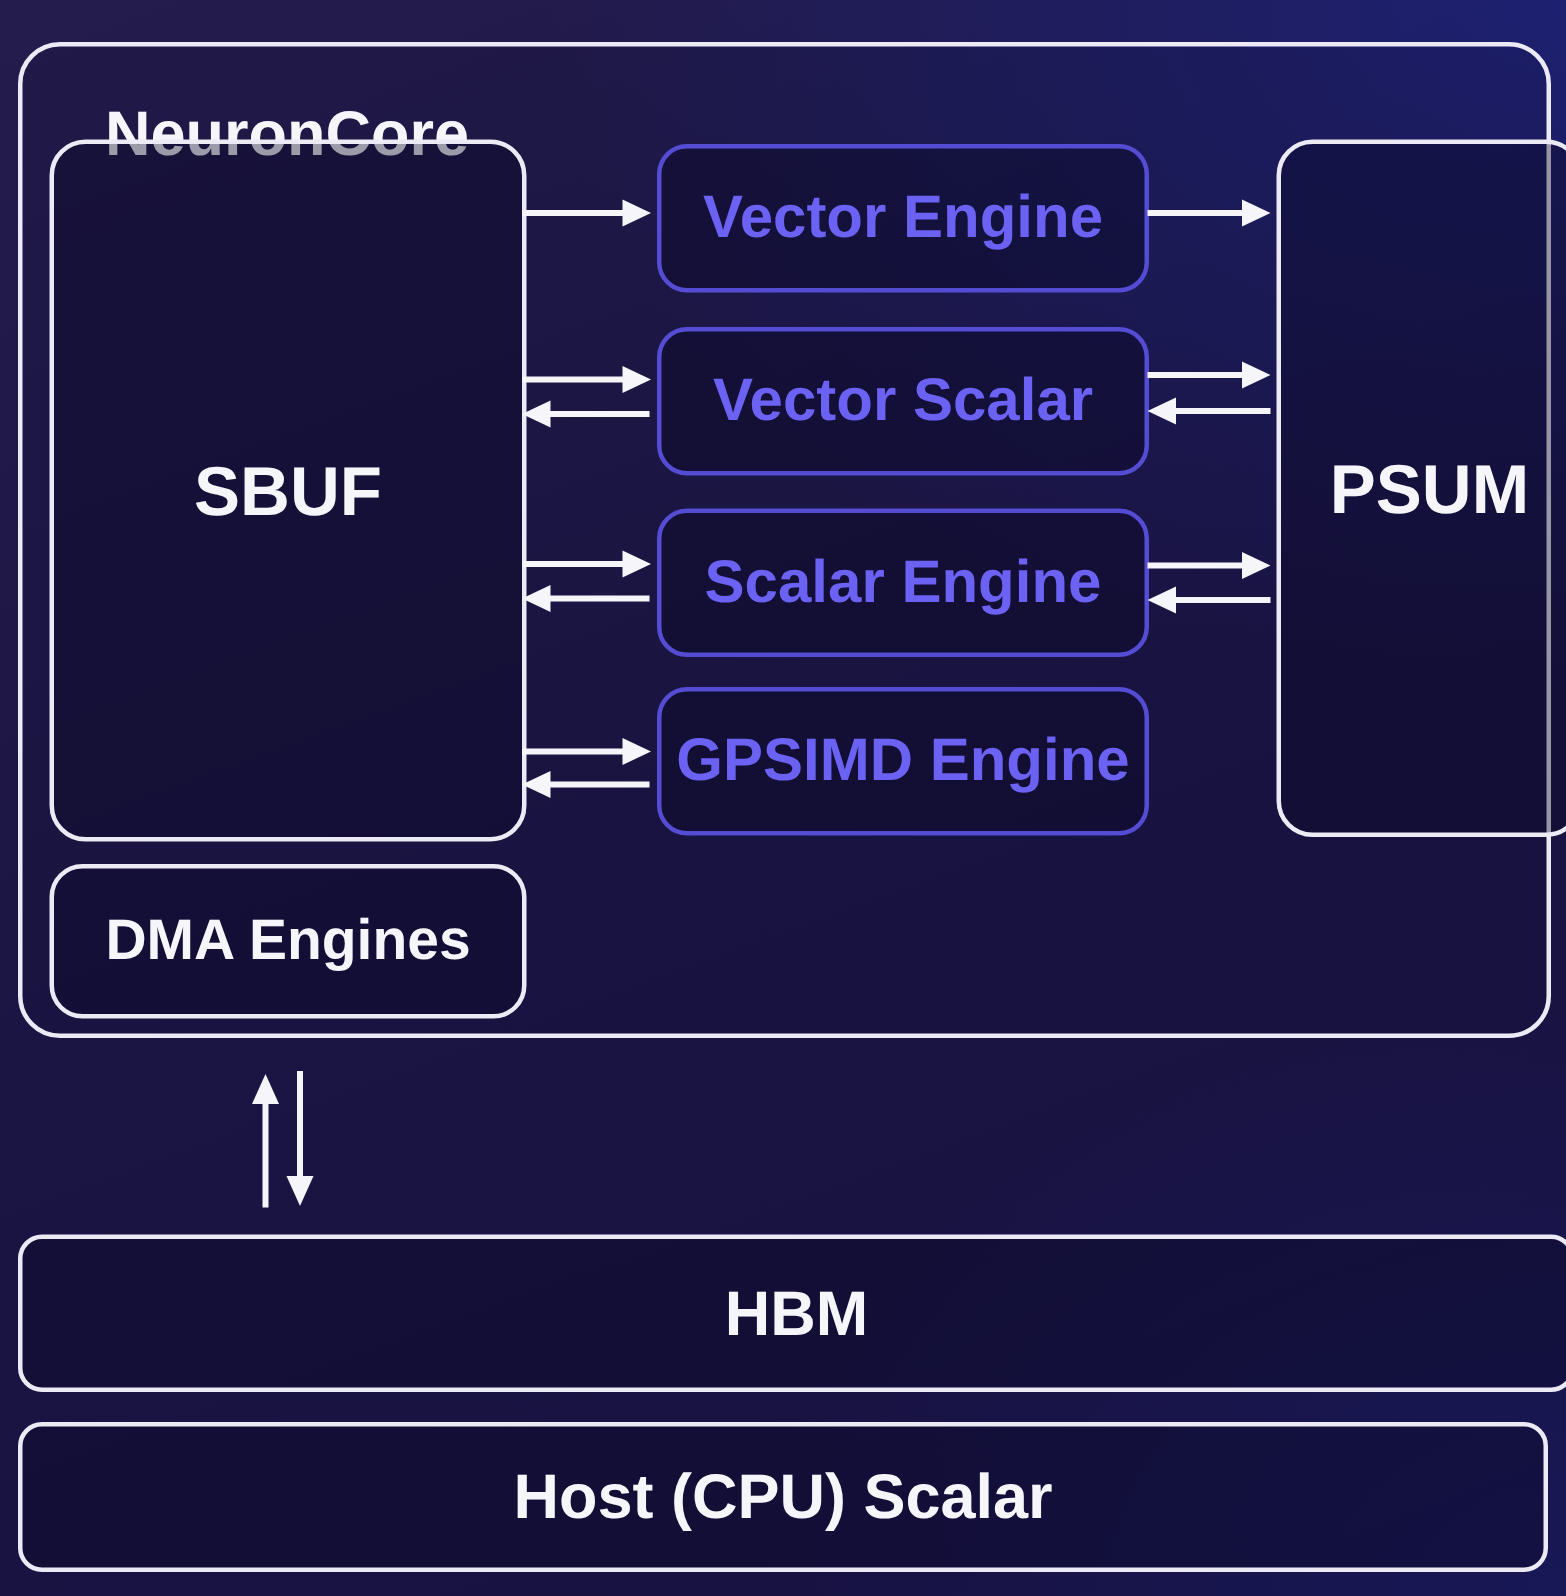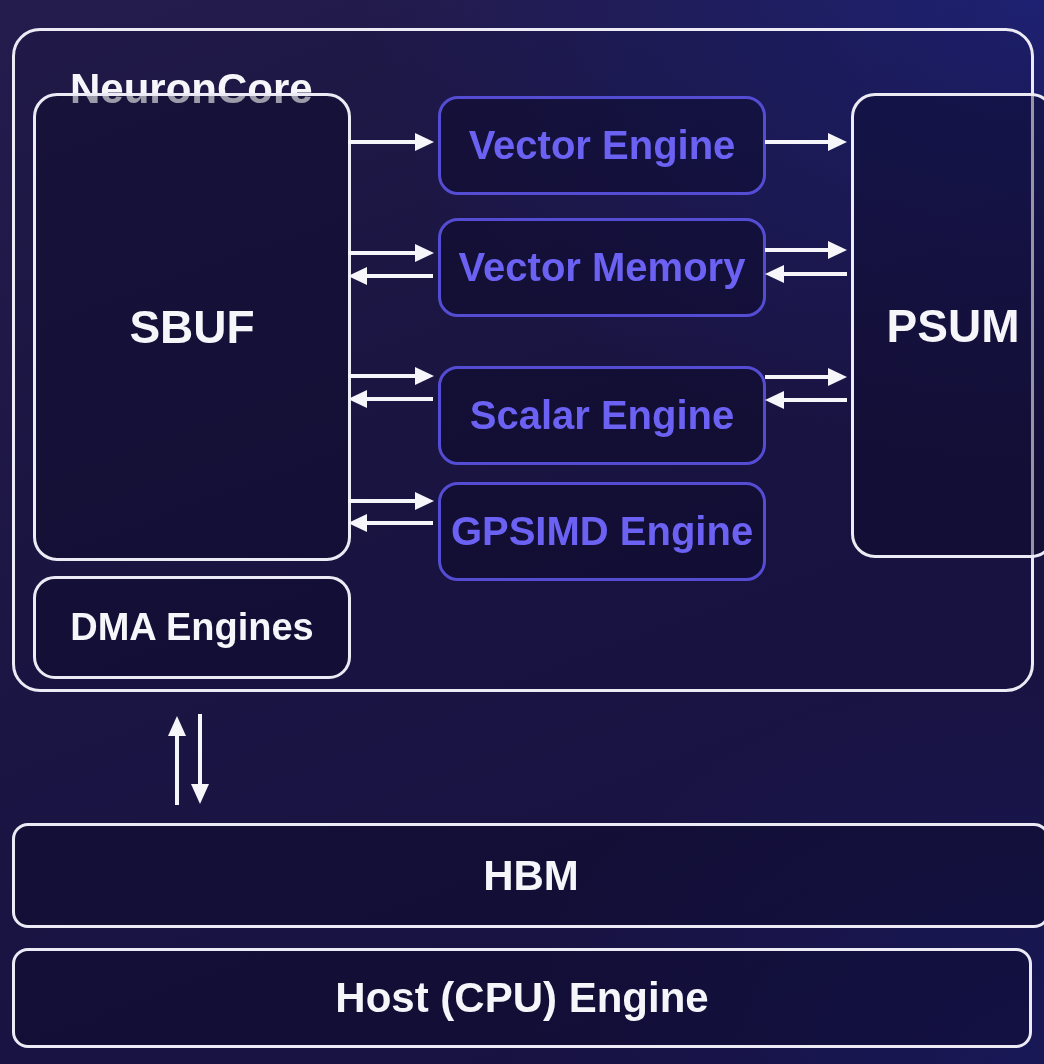--- a/index.html
+++ b/index.html
@@ -48,22 +48,22 @@
   .engine {
     left: 435px; width: 328px; height: 99px;
     border: 3px solid #554cd4;
     border-radius: 20px;
     background: rgba(9, 6, 36, 0.42);
     color: #6b61f2;
     font-size: 40px;
   }
   .engine.tensor { top: 93px;  }
   .engine.vector { top: 215px; }
-  .engine.scalar { top: 336px; margin-top: 27px; }
-  .engine.gpsimd { top: 455px; margin-top: 24px; }
+  .engine.scalar { top: 336px; }
+  .engine.gpsimd { top: 455px; }
   .arrows {
     position: absolute;
     left: 0; top: 0;
     pointer-events: none;
   }
   .arrows line    { stroke: #f5f5fa; stroke-width: 4; }
   .arrows polygon { fill: #f5f5fa; }
 </style>
 </head>
 <body>
@@ -74,21 +74,21 @@
     <div class="nc-title">NeuronCore</div>
 
     <div class="box sbuf" style="position:absolute;left:18px;top:62px;text-align:right;">
       <span>SBUF</span>
     </div>
 
     <div class="box engine tensor" style="position:absolute;left:423px;top:65px;">
       <span>Vector Engine</span>
     </div>
     <div class="box engine vector" style="position:absolute;left:423px;top:187px;">
-      <span>Vector Memory</span>
+      <span>Vector Scalar</span>
     </div>
     <div class="box engine scalar" style="position:absolute;left:423px;top:308px;">
       <span>Scalar Engine</span>
     </div>
     <div class="box engine gpsimd" style="position:absolute;left:423px;top:427px;">
       <span>GPSIMD Engine</span>
     </div>
 
     <div class="box psum" style="position:absolute;left:836px;top:62px;">
       <span>PSUM</span>
@@ -97,21 +97,21 @@
     <div class="box dma" style="position:absolute;left:18px;top:545px;align-items:center;">
       <span>DMA Engines</span>
     </div>
   </div>
 
   <div class="box hbm">
     <span>HBM</span>
   </div>
 
   <div class="box host">
-    <span>Host (CPU) Engine</span>
+    <span>Host (CPU) Scalar</span>
   </div>
 
   <svg class="arrows" width="1044" height="1064" viewBox="0 0 1044 1064">
 
     <g>
       <line x1="348" y1="142" x2="418" y2="142"></line>
       <polygon points="434,142 415,133 415,151"></polygon>
     </g>
 
     <g>

